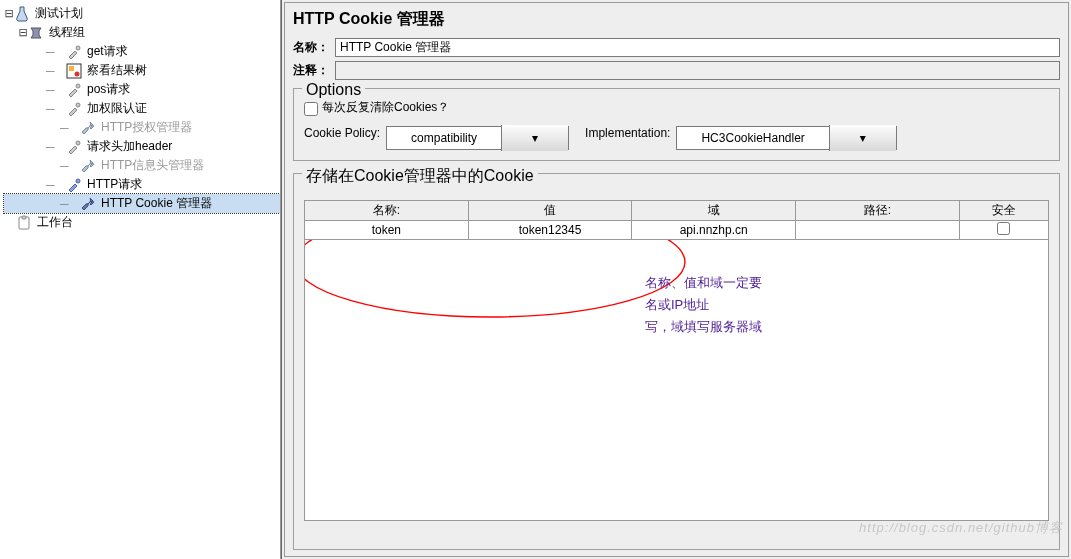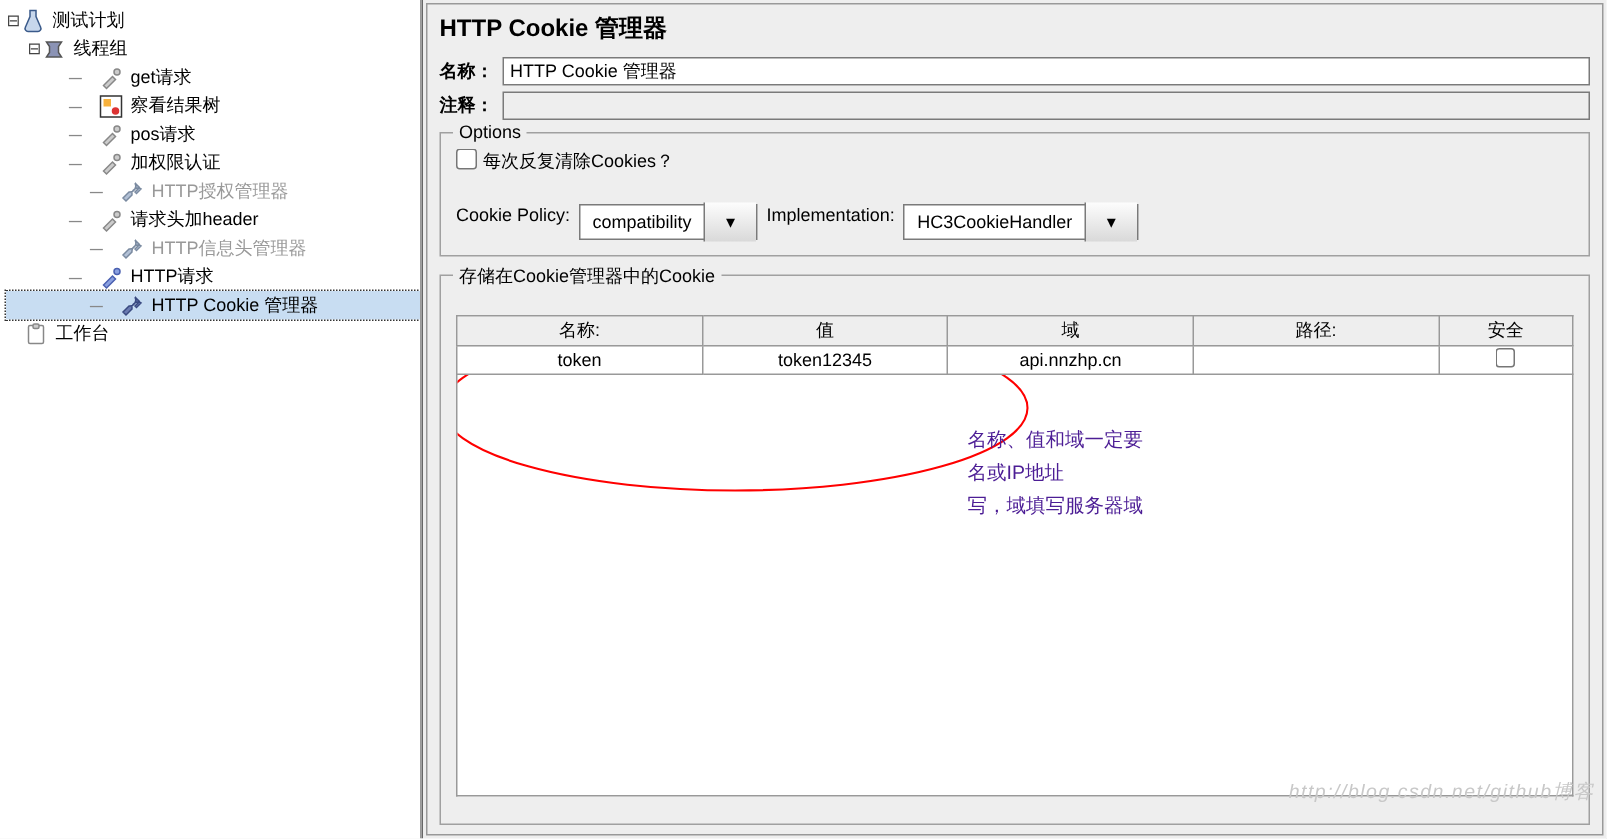--- a/index.html
+++ b/index.html
@@ -13,26 +13,26 @@
 .handle{width:10px;flex:0 0 10px;display:flex;align-items:center;justify-content:center;color:#444;font-size:11px}
 .main{flex:1;display:flex;flex-direction:column;border-left:1px solid #666;background:#eee}
 .main-inner{margin:2px;border:1px solid #999;background:#eee;flex:1;display:flex;flex-direction:column;overflow:hidden}
 .main-title{font-size:16px;font-weight:bold;padding:6px 8px}
 .row{display:flex;align-items:center;padding:2px 8px}
 .row label{font-weight:bold;margin-right:6px;white-space:nowrap}
 input.text{border:1px solid #7a7a7a;padding:2px 4px;height:19px;box-sizing:border-box;font-size:12px}
 input.name-field{flex:1}
 input.comment-field{flex:1;background:#eee}
 .fieldset{border:1px solid #a0a0a0;margin:6px 8px;padding:10px 10px 10px 10px;position:relative}
-.legend{position:absolute;top:-8px;left:8px;background:#eee;padding:0 4px;font-size:12px;font-weight:normal}
-.chk{display:inline-flex;align-items:flex-start;margin-bottom:20px}
+.legend{position:absolute;top:-8px;left:8px;background:#eee;padding:0 4px;font-size:16px;font-weight:normal}
+.chk{display:inline-flex;align-items:flex-end;margin-bottom:10px}
 .chk input{width:14px;height:14px;margin:0 4px 0 0}
 .selects{display:flex;align-items:flex-start;gap:6px}
 .combo{display:inline-flex;align-items:center;height:22px;border:1px solid #7a7a7a;background:#fff}
-.combo span{padding:2px 8px}
+.combo span{padding:2px 24px}
 .combo .arrow{width:18px;height:100%;border-left:1px solid #7a7a7a;display:flex;align-items:center;justify-content:center;background:linear-gradient(#fdfdfd,#d9d9d9)}
 .table-wrap{margin-top:16px}
 table{border-collapse:collapse;width:100%;background:#fff}
 th,td{border:1px solid #999;font-size:12px;font-weight:normal;text-align:center;padding:1px 4px;height:16px}
 th{background:#eeeeee;text-align:center}
 .checkbox-cell{text-align:center}
 .checkbox-cell input{margin:0}
 .table-body{height:280px;background:#fff;border:1px solid #999;border-top:none;overflow:hidden;position:relative}
 .annotation{position:absolute;color:#4c1d95;font-size:13px;line-height:22px;left:340px;top:32px}
 .ellipse{position:absolute;pointer-events:none}
@@ -203,21 +203,21 @@
         <div class="chk">
           <input type="checkbox" style="">
           <span>每次反复清除Cookies？</span>
         </div>
         <div class="selects">
           <label>Cookie Policy:</label>
           <div class="combo">
             <span>compatibility</span>
             <span class="arrow">▾</span>
           </div>
-          <label style="">Implementation:</label>
+          <label style="margin-left:10px">Implementation:</label>
           <div class="combo">
             <span>HC3CookieHandler</span>
             <span class="arrow">▾</span>
           </div>
         </div>
       </div>
 
       <div class="fieldset" style="flex:1;display:flex;flex-direction:column">
         <span class="legend">存储在Cookie管理器中的Cookie</span>
         <div class="table-wrap">

